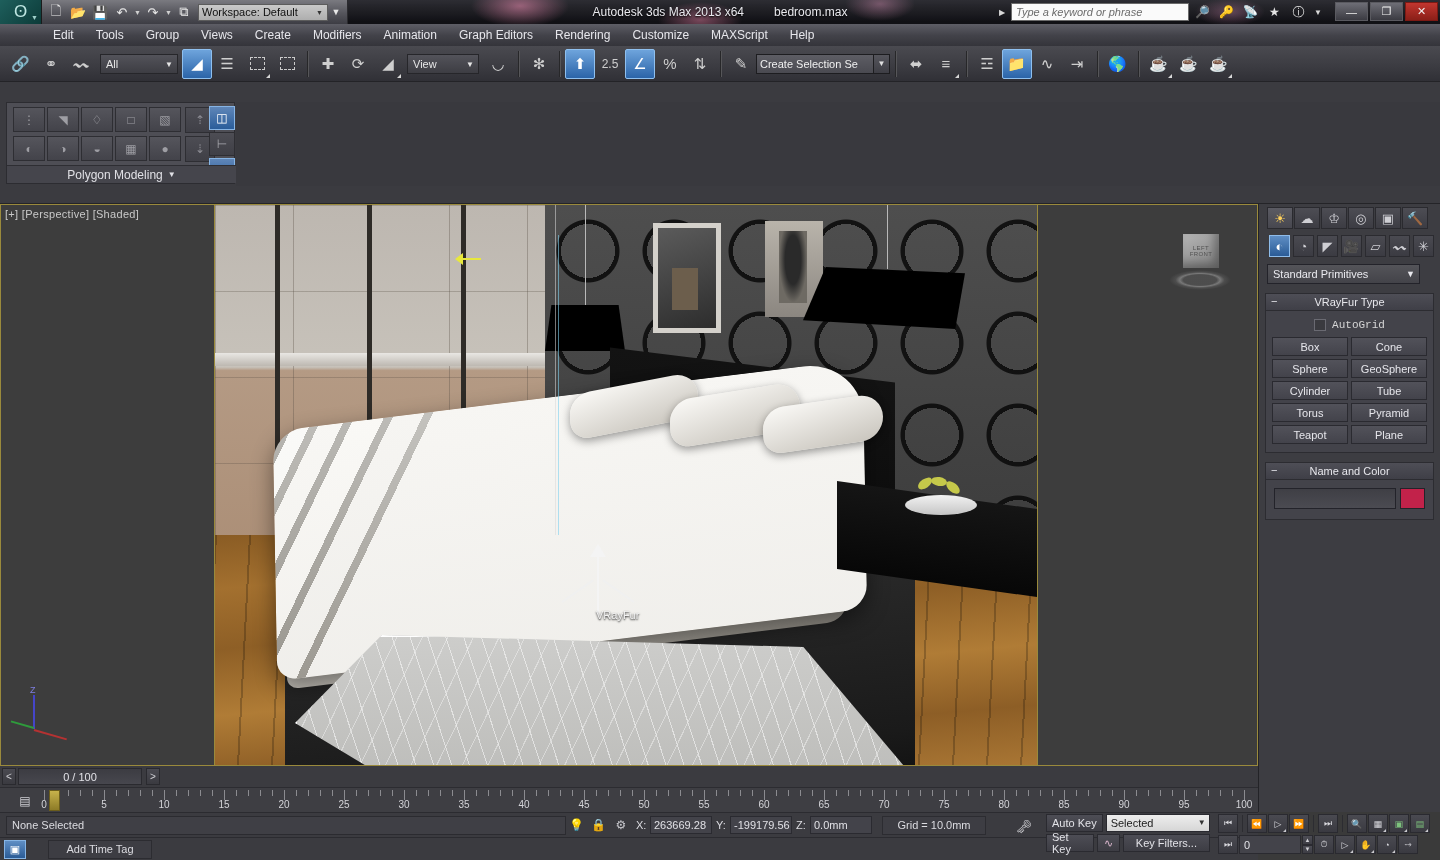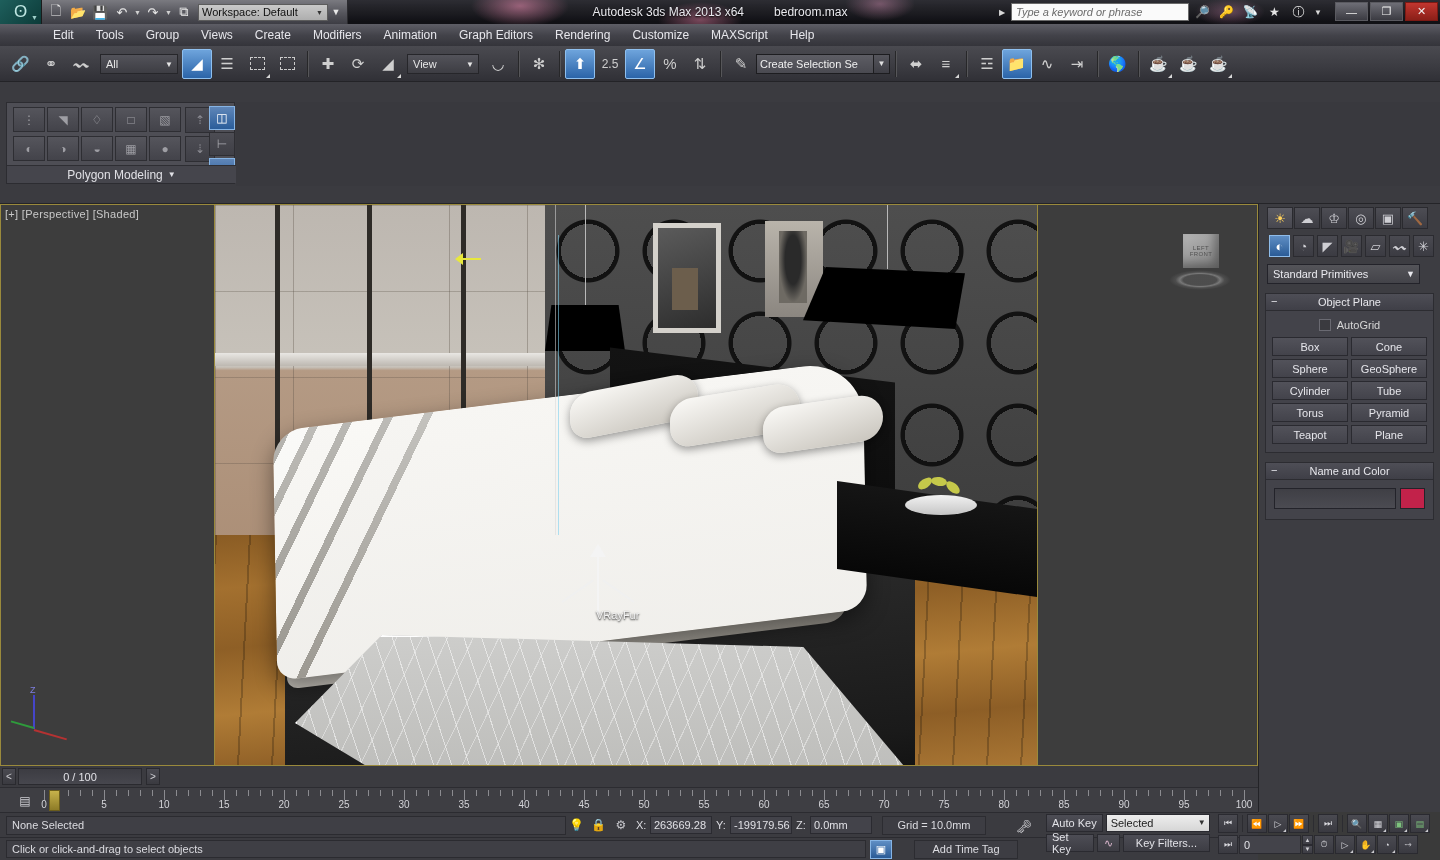--- a/index.html
+++ b/index.html
@@ -281,21 +281,21 @@
   .cp-combo { margin:3px 20px 0 8px; height:20px; background:linear-gradient(180deg,#545459,#434349);
     border:1px solid #23232a; display:flex; align-items:center; padding:0 18px 0 5px;
     font-size:11px; color:#e9e9ee; position:relative; }
   .cp-combo .cv { position:absolute; right:4px; top:4px; font-size:9px; }
   .rollout { margin:9px 6px 0 6px; border:1px solid #2c2c31; background:#43434a; }
   .ro-head { height:17px; background:linear-gradient(180deg,#4e4e56,#3f3f47);
     display:flex; align-items:center; justify-content:center; font-size:11px; color:#e7e7ec;
     position:relative; border-bottom:1px solid #2c2c31; }
   .ro-minus { position:absolute; left:5px; top:1px; font-size:11px; }
   .ro-body { padding:5px 6px 8px 6px; }
-  .autogrid { display:flex; align-items:center; justify-content:center; gap:6px; padding:3px 0 6px 0; font-size:11px; }
+  .autogrid { display:flex; align-items:center; justify-content:center; gap:6px; padding:3px 0 6px 0; font-size:11px;font-family:Liberation Mono, monospace; }
   .chk { width:12px; height:12px; background:#3a3a3f; border:1px solid #6a6a72; }
   .btngrid { display:grid; grid-template-columns:1fr 1fr; gap:3px; }
   .objbtn { height:19px; background:linear-gradient(180deg,#52525a,#43434b);
     border:1px solid #2a2a30; font-size:11px; color:#e6e6eb;
     display:flex; align-items:center; justify-content:center; }
   .namerow { display:flex; gap:4px; padding:3px 2px 2px 2px; }
   .nameinput { flex:1; height:21px; background:linear-gradient(180deg,#3f3f45,#4b4b52);
     border:1px solid #23232a; }
   .colorsw { width:25px; height:21px; border:1px solid #23232a; }
 
@@ -616,21 +616,21 @@
       <div class="cp-cbtn">✳</div>
     </div>
     <div class="cp-combo">
       <span>Standard Primitives</span>
       <span class="cv">▼</span>
     </div>
 
     <div class="rollout">
       <div class="ro-head">
         <span class="ro-minus">−</span>
-        <span>Object Plane</span>
+        <span>VRayFur Type</span>
       </div>
       <div class="ro-body">
         <div class="autogrid">
           <span class="chk"></span>
           <span>AutoGrid</span>
         </div>
         <div class="btngrid">
           <div class="objbtn">Box</div>
           <div class="objbtn">Cone</div>
           <div class="objbtn">Sphere</div>
@@ -808,21 +808,20 @@
       <span class="coord-in">-199179.56</span>
     </div>
     <div class="coord">
       <span class="coord-lbl">Z:</span>
       <span class="coord-in">0.0mm</span>
     </div>
     <div class="gridinfo">Grid = 10.0mm</div>
   </div>
 
   <div class="promptrow">
-    <div class="prompt">Click or click-and-drag to select objects</div>
     <div class="tagico">▣</div>
     <div class="addtag">Add Time Tag</div>
   </div>
 
   <div class="keyico">🗝</div>
 
   <div class="animblock">
     <div class="ab-row">
       <div class="ab-btn">Auto Key</div>
       <div class="ab-combo">

